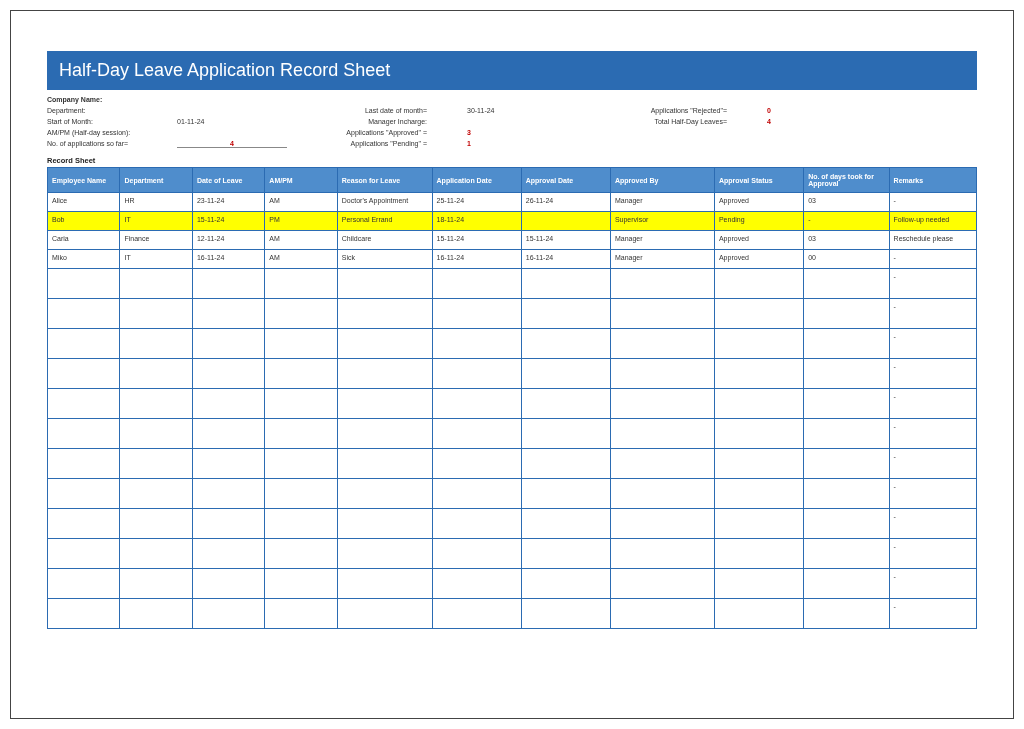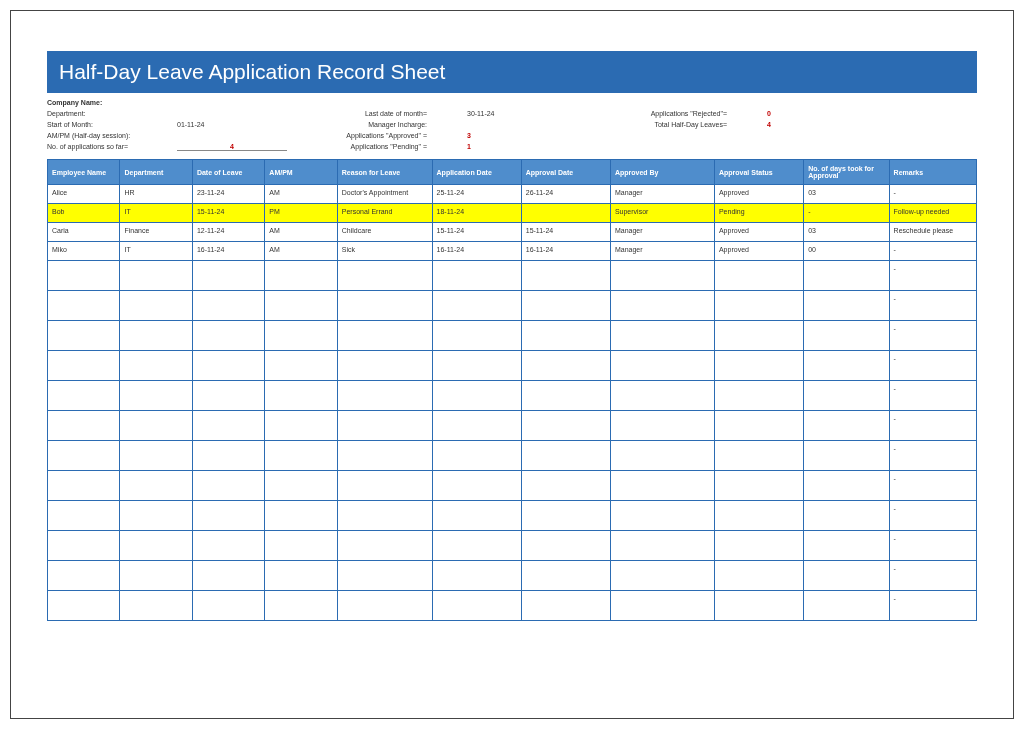--- a/index.html
+++ b/index.html
@@ -15,21 +15,21 @@
     width: 1004px;
     height: 709px;
     border: 1px solid #444;
     padding: 40px 36px 20px 36px;
     background: #fff;
     position: relative;
   }
   .title-bar {
     background: #2b6bb2;
     color: #fff;
-    font-size: 21px;
+    font-size: 18px;
     padding: 9px 12px;
     margin-bottom: 6px;
   }
   .meta {
     display: grid;
     grid-template-columns: 120px 130px 140px 130px 150px 100px;
     row-gap: 4px;
     column-gap: 10px;
     font-size: 7px;
     color: #333;
@@ -130,20 +130,21 @@
       <div></div>
 
     <div class="lbl">No. of applications so far=</div>
     <div><span class="underline red">4</span></div>
     <div class="val-right">Applications "Pending" =</div>
     <div class="red">1</div>
     <div></div>
       <div></div>
   </div>
 
+  <div class="section-label">Record Sheet</div>
 
   <table class="record">
     <colgroup>
       <col class="c1">
         <col class="c2">
         <col class="c3">
         <col class="c4">
         <col class="c5">
       <col class="c6">
         <col class="c7">

